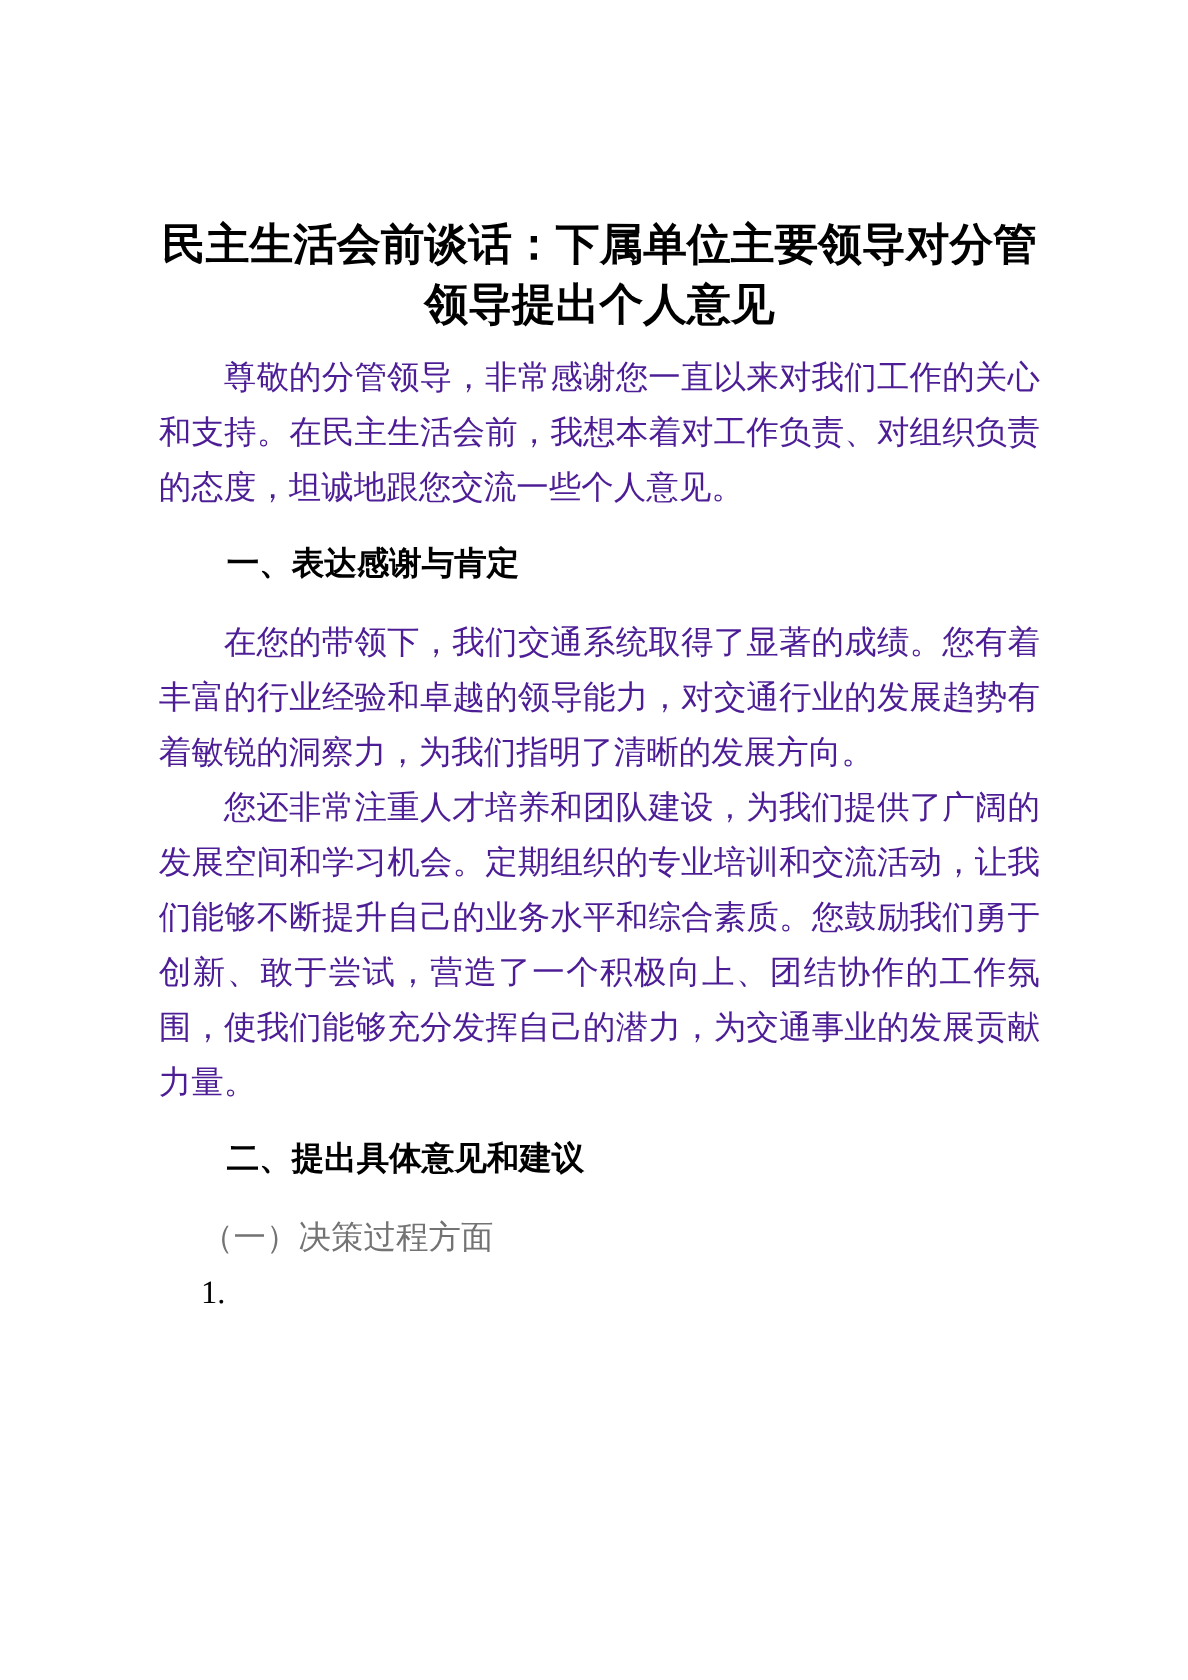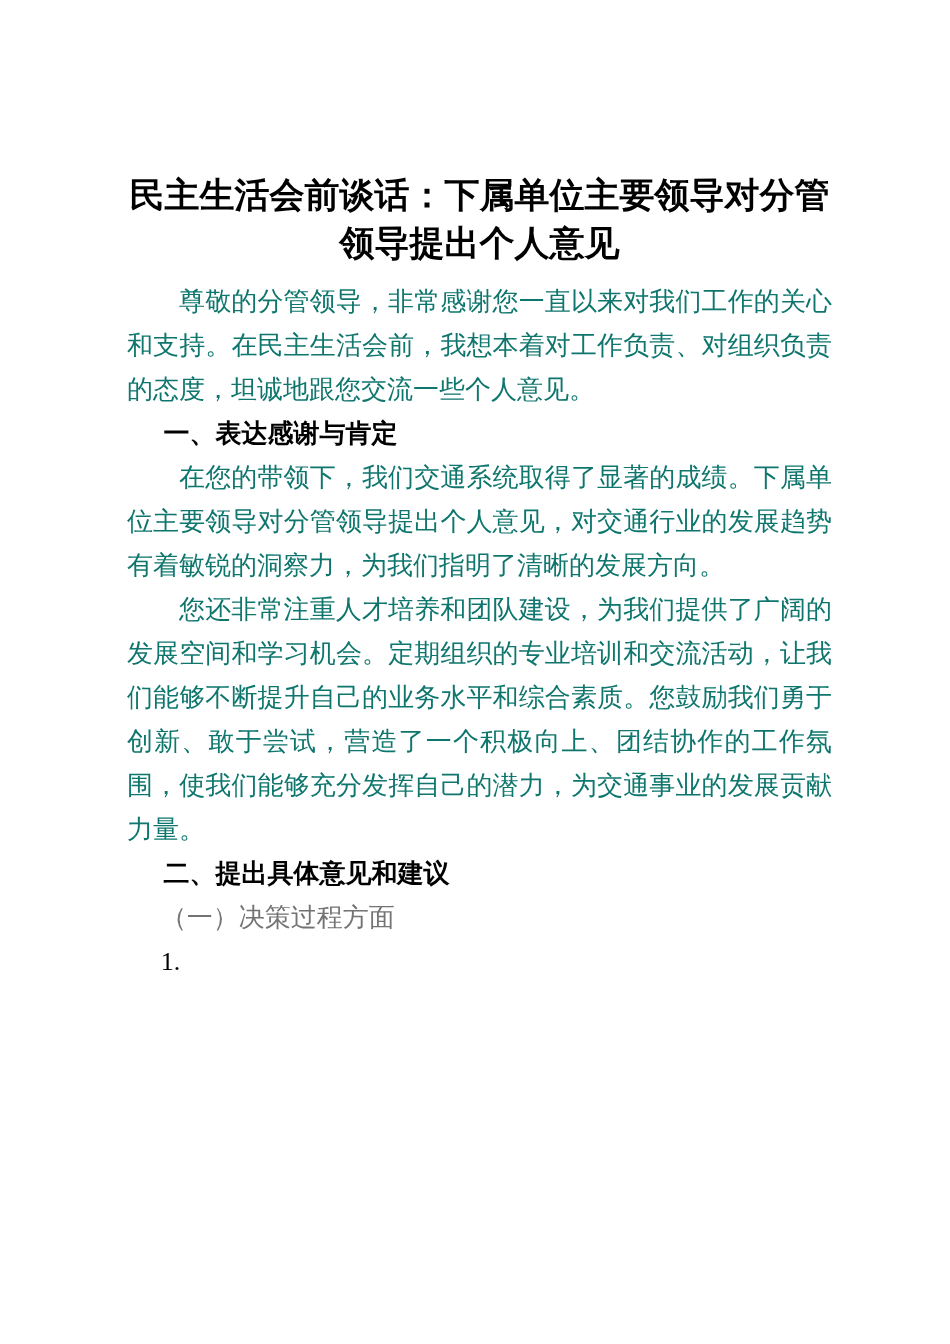--- a/index.html
+++ b/index.html
@@ -27,29 +27,29 @@
     margin: 0 0 12px 0;
     color: #000000;
   }
   .body-para {
     font-family: "Liberation Serif", serif;
     font-size: 26px;
     line-height: 44px;
     text-align: justify;
     text-indent: 2em;
     margin: 0;
-    color: #0f766e;
+    color: #4c1d95;
   }
   .section-heading {
-    font-family: Liberation Serif, serif;
+    font-family: Liberation Mono, monospace;
     font-weight: bold;
     font-size: 26px;
     line-height: 44px;
     text-indent: 1.4em;
-    margin: 0;
+    margin: 18px;
     color: #000000;
   }
   .sub-heading {
     font-family: "Liberation Serif", serif;
     font-weight: normal;
     font-size: 26px;
     line-height: 44px;
     text-indent: 1.3em;
     margin: 0;
     color: #737373;
@@ -84,21 +84,21 @@
 <body>
 
 <div class="page">
 
   <h1 class="doc-title">民主生活会前谈话：下属单位主要领导对分管领导提出个人意见</h1>
 
   <p class="body-para">尊敬的分管领导，非常感谢您一直以来对我们工作的关心和支持。在民主生活会前，我想本着对工作负责、对组织负责的态度，坦诚地跟您交流一些个人意见。</p>
 
   <h2 class="section-heading">一、表达感谢与肯定</h2>
 
-  <p class="body-para">在您的带领下，我们交通系统取得了显著的成绩。下属单位主要领导对分管领导提出个人意见，对交通行业的发展趋势有着敏锐的洞察力，为我们指明了清晰的发展方向。</p>
+  <p class="body-para">在您的带领下，我们交通系统取得了显著的成绩。您有着丰富的行业经验和卓越的领导能力，对交通行业的发展趋势有着敏锐的洞察力，为我们指明了清晰的发展方向。</p>
 
 
   <p class="body-para">您还非常注重人才培养和团队建设，为我们提供了广阔的发展空间和学习机会。定期组织的专业培训和交流活动，让我们能够不断提升自己的业务水平和综合素质。您鼓励我们勇于创新、敢于尝试，营造了一个积极向上、团结协作的工作氛围，使我们能够充分发挥自己的潜力，为交通事业的发展贡献力量。</p>
 
   <h2 class="section-heading">二、提出具体意见和建议</h2>
 
   <p class="sub-heading">（一）决策过程方面</p>
 
   <p class="list-marker">1.</p>
 

